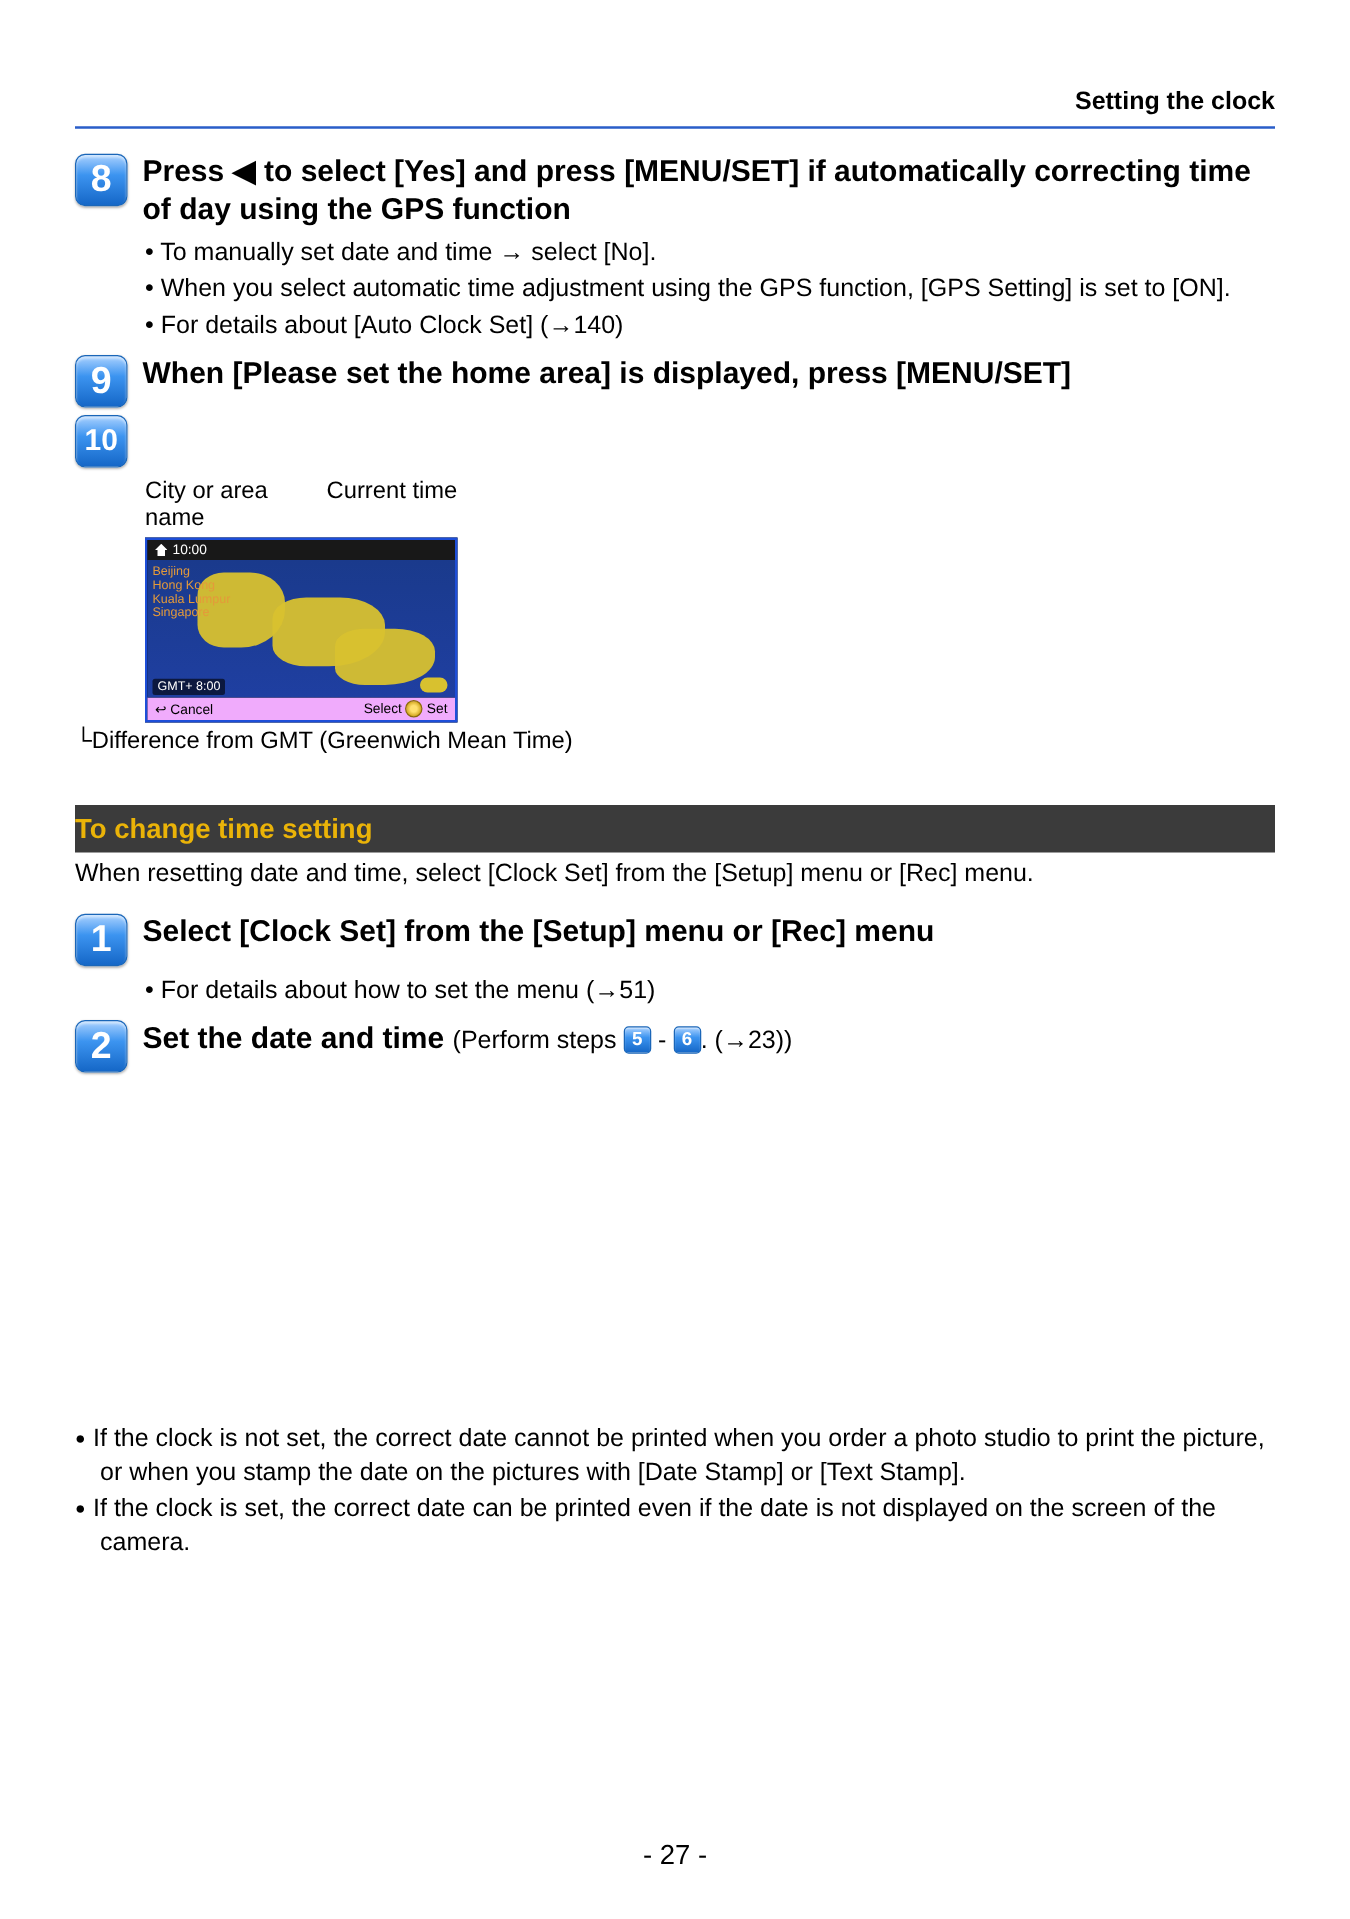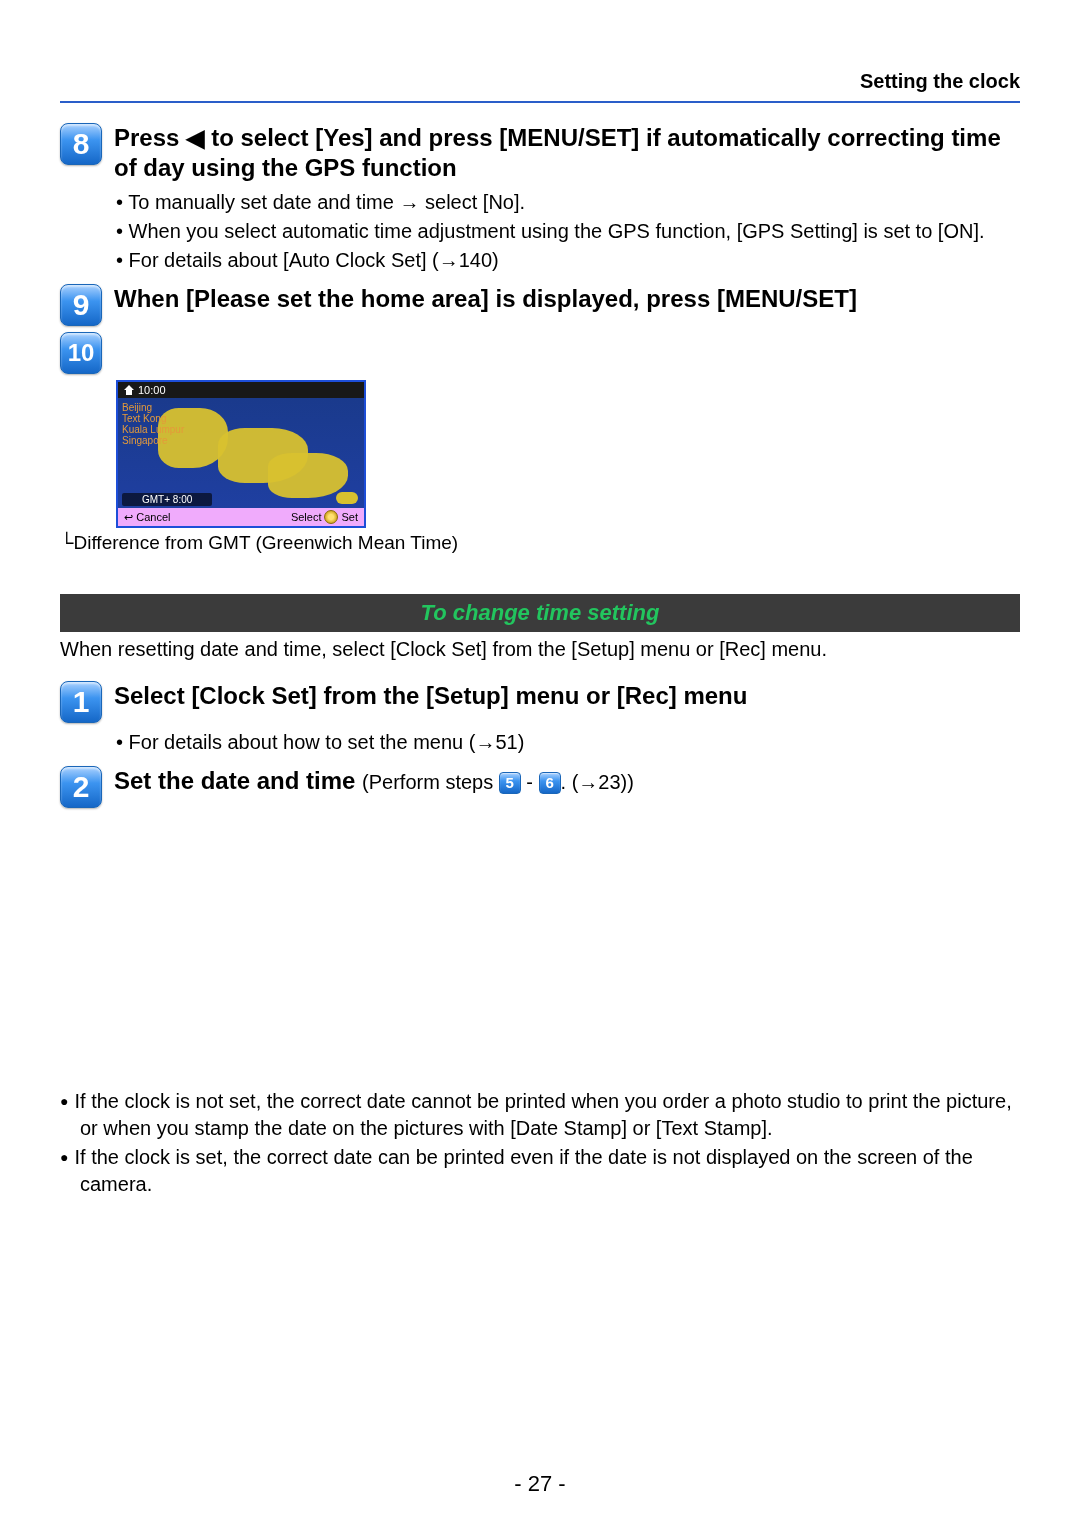--- a/index.html
+++ b/index.html
@@ -100,21 +100,21 @@
     position: relative;
     overflow: hidden;
   }
   .continent {
     position:absolute; background:#d8c12f; opacity:.95; border-radius:30% 40% 50% 30%;
   }
   .city-list {
     position:absolute; top:4px; left:4px; color:#e49a3a; font-size:10px; line-height:1.1;
   }
   .gmt-tag {
-    position:absolute; bottom:2px; left:4px; background:rgba(0,0,0,.6); color:#fff; font-size:10px; padding:1px 20px; border-radius:2px;
+    position:absolute; bottom:2px; left:4px; background:rgba(0,0,0,.6); color:#fff; font-size:10px; padding:1px 4px; border-radius:2px;
   }
   .sun-ic {
     position:absolute; bottom:4px; right:6px; width:22px; height:12px; background:#d8c12f; border-radius:6px;
   }
   .lcd-bottom {
     display:flex; justify-content:space-between; align-items:center;
     background:#f0abfc; font-size:11px; padding:2px 6px; color:#000;
   }
   .lcd-bottom .back-ic::before { content:"↩ "; }
   .lcd-bottom .sel { display:flex; align-items:center; gap:3px;}
@@ -124,27 +124,25 @@
     border:1px solid #8a6b0a;
   }
 
   .gmt-note {
     font-size: 19px;
     margin-top: 4px;
   }
 
   .section-bar {
     background:#3b3b3b;
-    color:#22c55e;
-    text-align:center;
+    color:#eab308;
     font-weight:bold;
     font-size:22px;
     padding:6px 0;
     margin-top: 40px;
-    font-style: italic;
   }
   .plain-para {
     font-size:20px;
     line-height:1.35;
     margin-top:4px;
   }
 
   .inline-step {
     display:inline-block;
     width:22px; height:22px;
@@ -193,33 +191,37 @@
     <div class="step-num">9</div>
     <div class="step-text">
       <div class="step-heading">When [Please set the home area] is displayed, press [MENU/SET]</div>
     </div>
   </div>
 
   <div class="step-block">
     <div class="step-num wide">10</div>
   </div>
 
+  <div class="labels-row">
+    <span class="col1">City or area name</span>
+    <span class="col2">Current time</span>
+  </div>
 
   <div class="lcd-frame">
     <div class="lcd-top">
       <span class="home-ic"></span>
       <span>10:00</span>
     </div>
     <div class="lcd-map">
       <div class="continent" style="top:10px;left:40px;width:70px;height:60px;"></div>
       <div class="continent" style="top:30px;left:100px;width:90px;height:55px;"></div>
       <div class="continent" style="top:55px;left:150px;width:80px;height:45px;"></div>
       <div class="city-list">
         <div>Beijing</div>
-        <div>Text Kong</div>
+        <div>Hong Kong</div>
         <div>Kuala Lumpur</div>
         <div>Singapore</div>
       </div>
       <div class="gmt-tag">GMT+ 8:00</div>
       <div class="sun-ic"></div>
     </div>
     <div class="lcd-bottom">
       <span class="back-ic">Cancel</span>
       <span class="sel">
         <span>Select</span>

